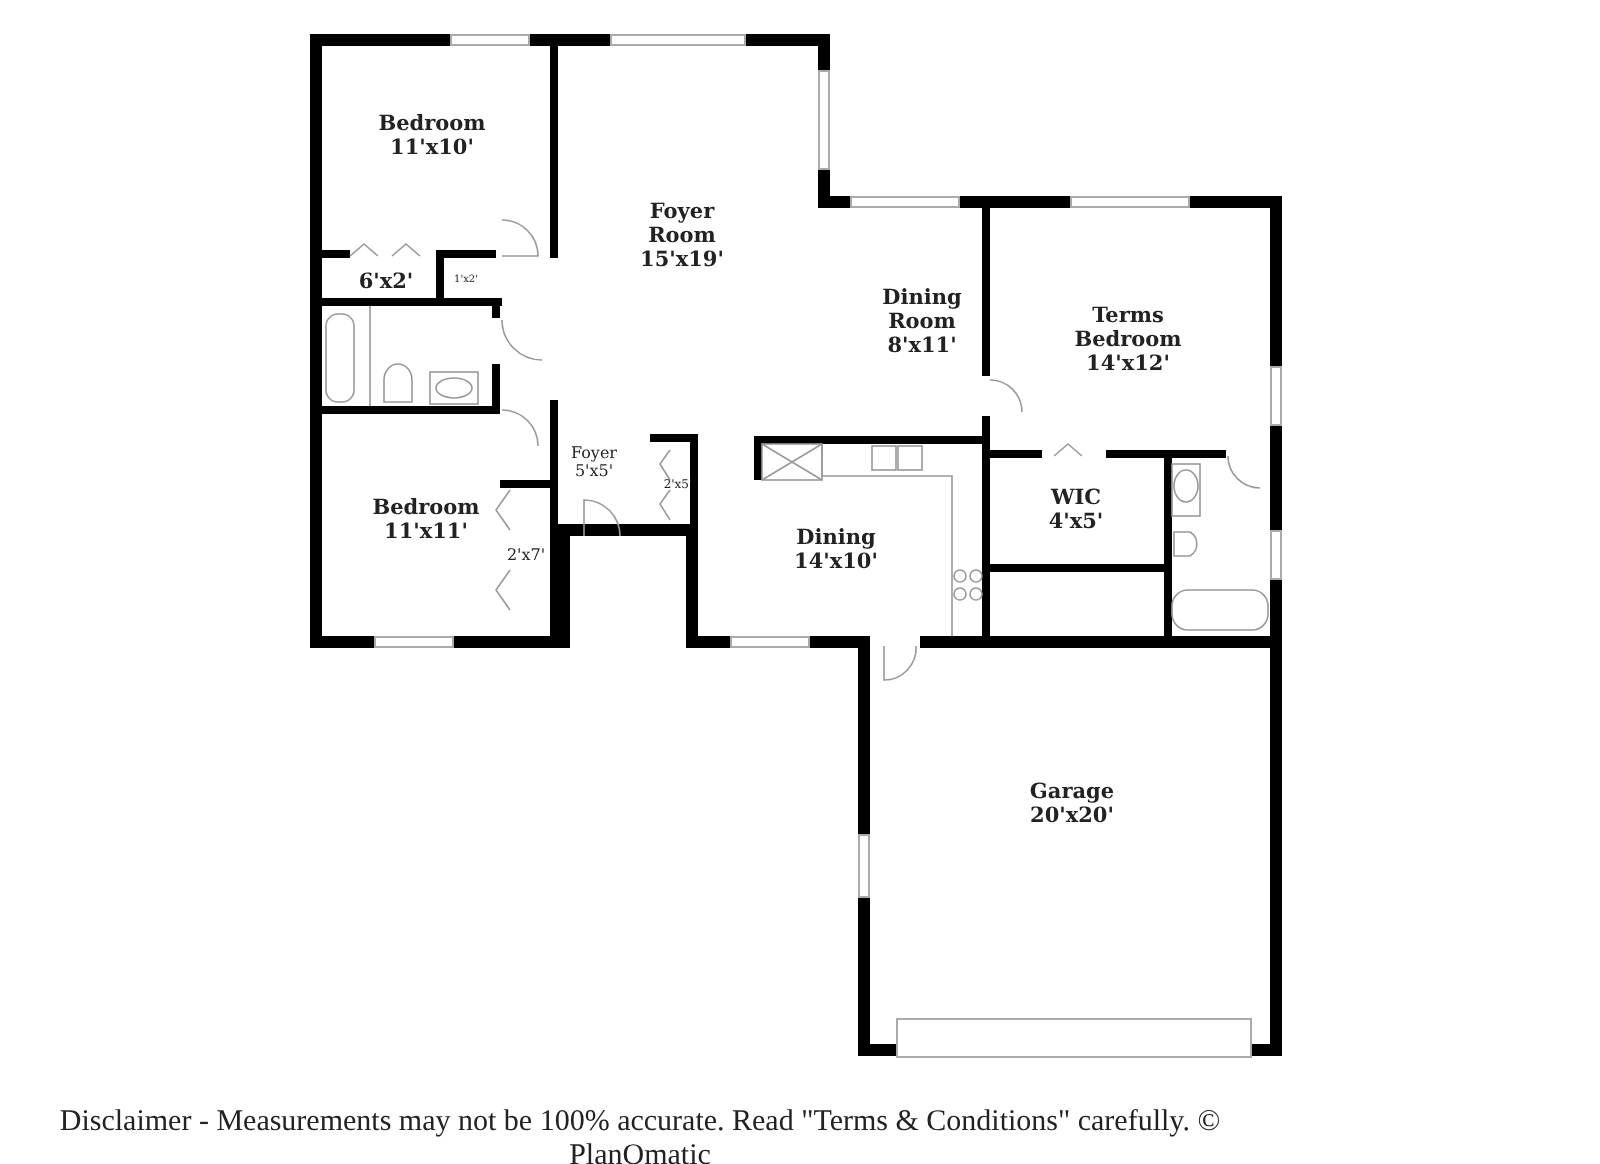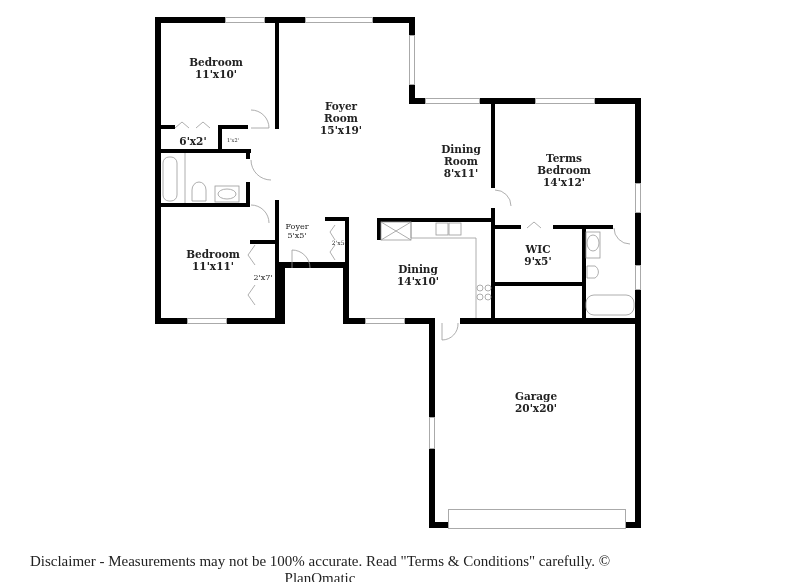--- a/index.html
+++ b/index.html
@@ -144,21 +144,21 @@
   </div>
   <div class="lbl small" style="left:263px;top:273px;">
     <span>2'x7'</span>
   </div>
   <div class="lbl" style="left:418px;top:263px;">
     <span class="dim">Dining</span>
     <span class="dim">14'x10'</span>
   </div>
   <div class="lbl" style="left:538px;top:243px;">
     <span class="dim">WIC</span>
-    <span class="dim">9'x5'</span>
+    <span class="dim">4'x5'</span>
   </div>
   <div class="lbl" style="left:536px;top:390px;">
     <span class="dim">Garage</span>
     <span class="dim">20'x20'</span>
   </div>
 </div>
 
 <div class="disclaimer">Disclaimer - Measurements may not be 100% accurate. Read "Terms &amp; Conditions" carefully. © PlanOmatic</div>
 
 </body></html>

